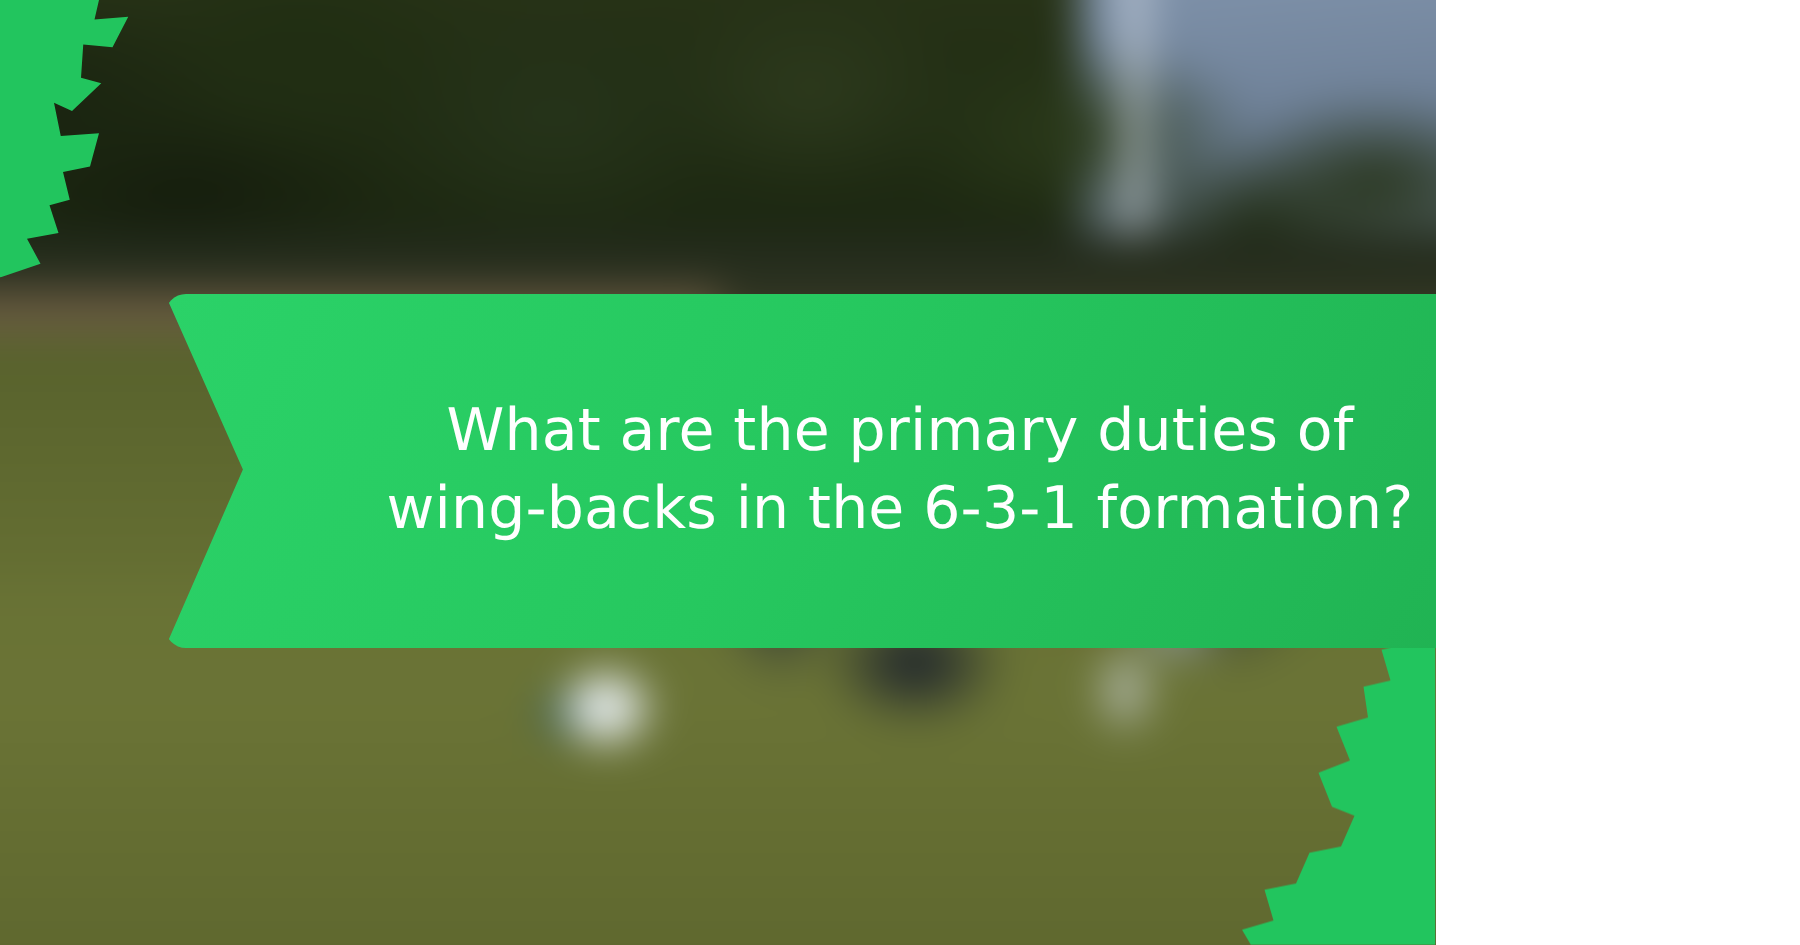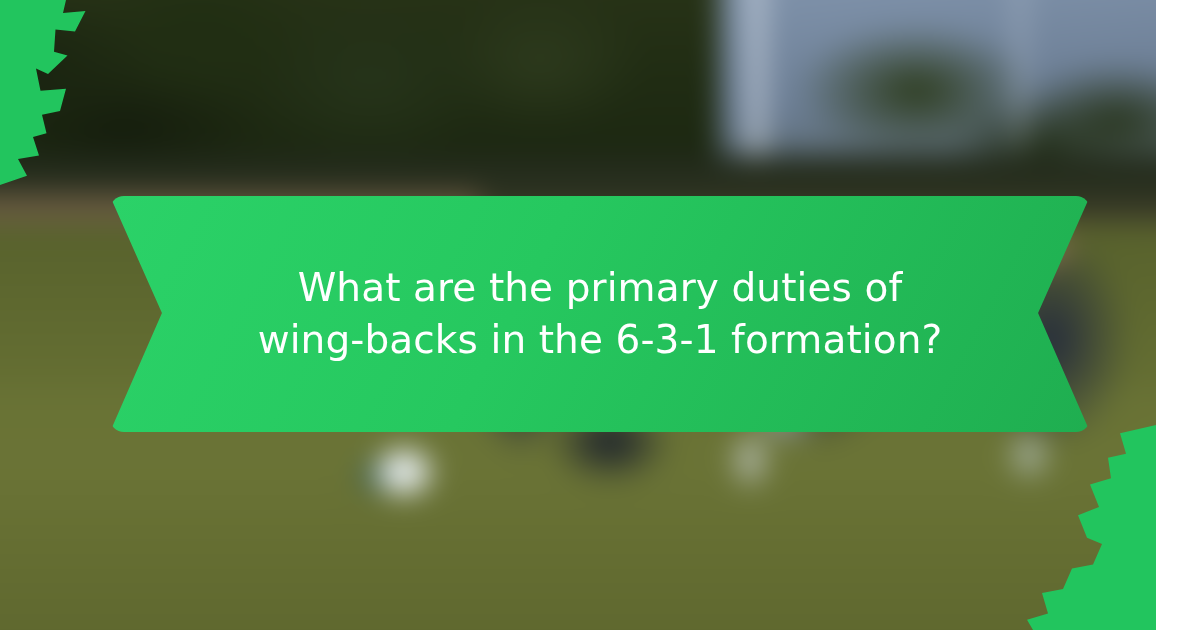--- a/index.html
+++ b/index.html
@@ -5,21 +5,21 @@
   * { margin:0; padding:0; box-sizing:border-box; }
 
   html, body {
     width:1200px; height:630px;
     overflow:hidden;
     font-family:"DejaVu Sans", sans-serif;
   }
 
   #stage{
     position:relative;
-    width:1156px; height:630px;
+    width:957px; height:630px;
     overflow:hidden;
     background:#4a5a2e;
   }
 
   
   .photo{
     position:absolute; inset:0;
     overflow:hidden;
   }
   .photo-layer{

